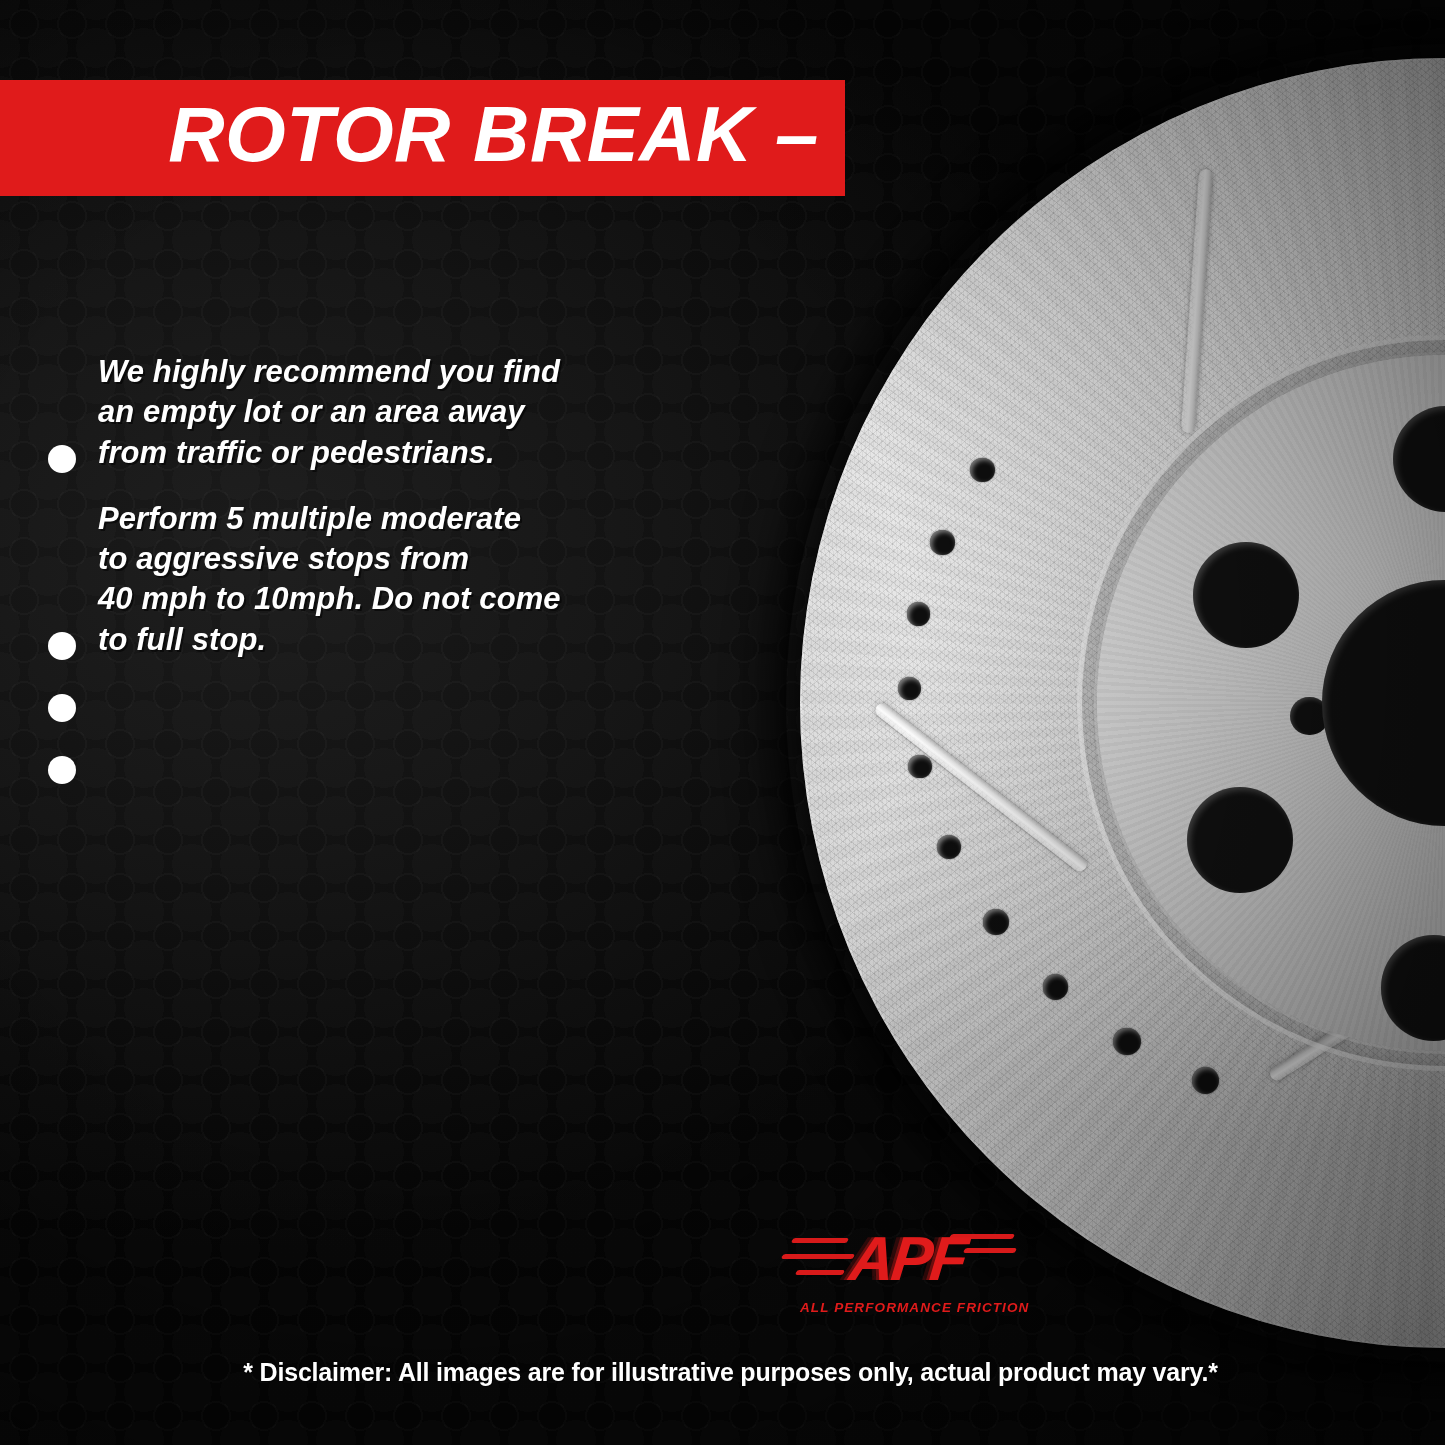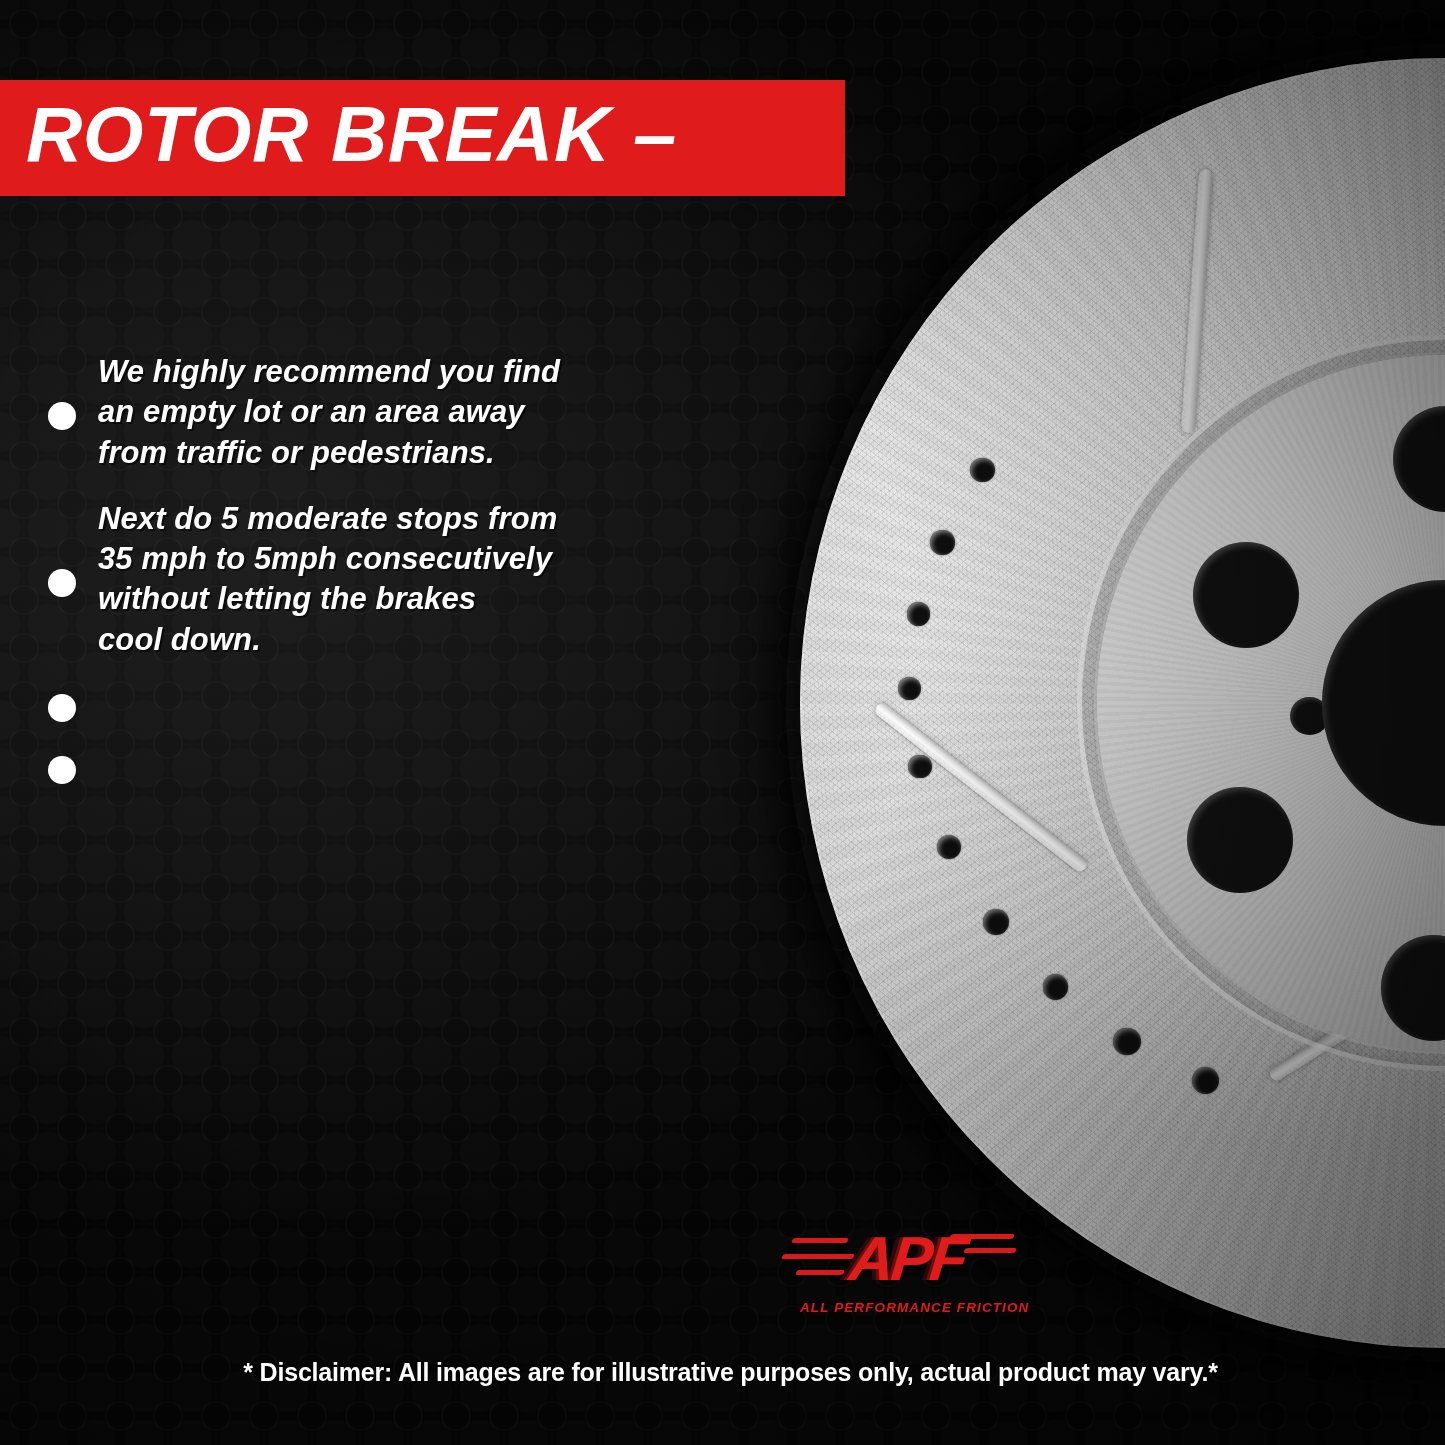--- a/index.html
+++ b/index.html
@@ -136,40 +136,41 @@
     pointer-events: none;
   }
 
   
   .title-banner {
     position: absolute;
     left: 0; top: 80px;
     width: 845px;
     padding: 14px 26px 22px 26px;
     box-sizing: border-box;
+    text-align: right;
   }
   .title-line {
     font-style: italic;
     font-weight: bold;
     color: #ffffff;
     font-size: 78px;
     line-height: 1.03;
     letter-spacing: 0.5px;
     white-space: nowrap;
   }
 
   
   .steps {
     position: absolute;
     left: 48px; top: 352px;
     width: 720px;
   }
   .step {
     display: flex;
-    align-items: center;
+    align-items: flex-end;
     margin-bottom: 26px;
   }
   .step-dot {
     flex: 0 0 auto;
     width: 28px; height: 28px;
     border-radius: 50%;
     background: #ffffff;
     margin-top: 8px;
     margin-right: 22px;
   }
@@ -287,24 +288,24 @@
 
   <div class="steps">
     <div class="step">
       <span class="step-dot"></span>
       <span class="step-text">We highly recommend you find
 an empty lot or an area away
 from traffic or pedestrians.</span>
     </div>
     <div class="step">
       <span class="step-dot"></span>
-      <span class="step-text">Next  do 5 moderate stops from
-35 mph to 5mph consecutively
-without letting the brakes
-cool down.</span>
+      <span class="step-text">Perform 5 multiple moderate
+to aggressive stops from
+40 mph to 10mph. Do not come
+to full stop.</span>
     </div>
     <div class="step">
       <span class="step-dot"></span>
     </div>
     <div class="step">
       <span class="step-dot"></span>
     </div>
   </div>
 
   <div class="logo">

